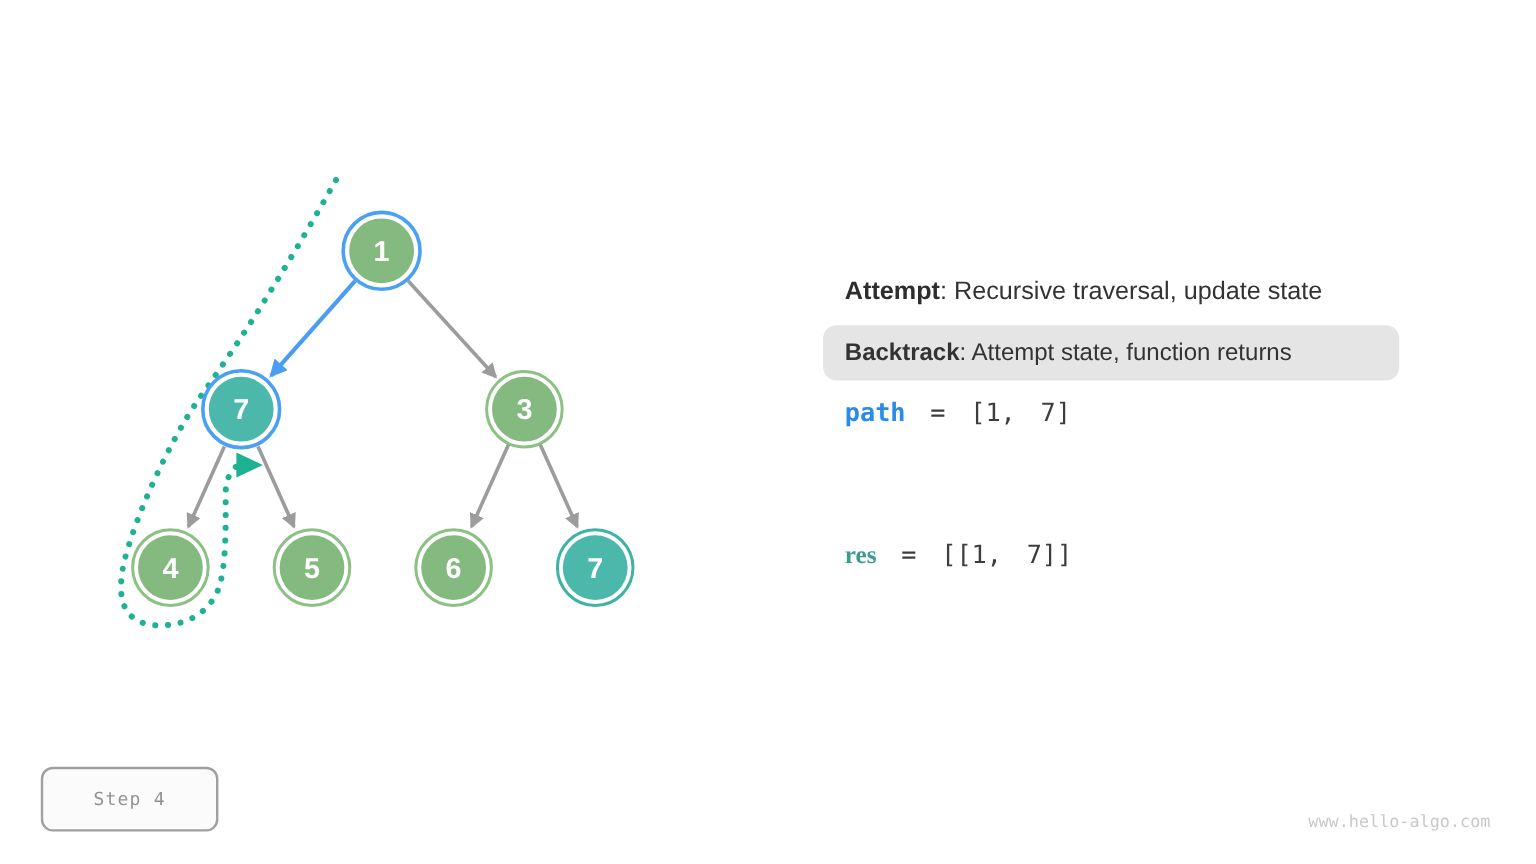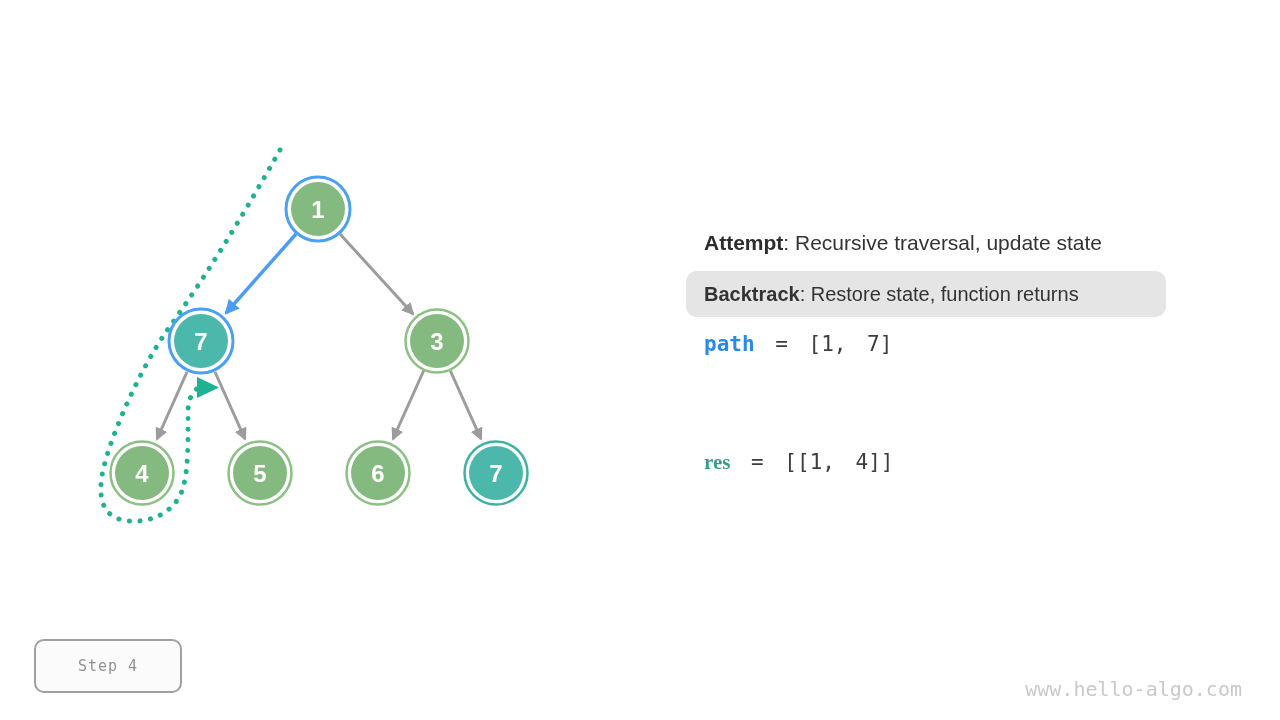--- a/index.html
+++ b/index.html
@@ -73,21 +73,21 @@
     border-radius:10px;
     display:flex;align-items:center;justify-content:center;
     font-family:"DejaVu Sans Mono","Liberation Mono",monospace;
     font-size:15px;font-weight:normal;color:var(--step-gray);
     letter-spacing:1px;
     z-index:1;
   }
   .watermark{
     position:absolute;right:38px;top:677px;
     font-family:"DejaVu Sans Mono","Liberation Mono",monospace;
-    font-size:20px;color:var(--watermark);
+    font-size:14px;color:var(--watermark);
     z-index:1;
   }
 </style>
 </head>
 <body>
 
 <svg class="tree-svg" width="640" height="600" viewBox="0 0 640 600">
   <defs>
     <marker id="arrowGray" viewBox="0 0 10 10" refX="8.5" refY="5" markerWidth="4.2" markerHeight="4.2" orient="auto-start-reverse">
       <path d="M0,0 L10,5 L0,10 z" fill="#9c9c9c"></path>
@@ -155,27 +155,27 @@
     <text class="node-label" x="496" y="481.5" text-anchor="middle">7</text>
   </g>
 </svg>
 
 <div class="legend-line attempt-line panel">
   <b>Attempt</b><span>: Recursive traversal, update state</span>
 </div>
 
 <div class="backtrack-box">
   <div class="legend-inner">
-    <b>Backtrack</b><span>: Restore state, function returns</span>
+    <b>Backtrack</b><span>: Attempt state, function returns</span>
   </div>
 </div>
 
 <div class="code-line path-line panel">
   <span class="kw kw-path">path</span><span> = [1, 7]</span>
 </div>
 
 <div class="code-line res-line panel">
-  <span class="kw kw-res">res</span><span> = [[1, 4]]</span>
+  <span class="kw kw-res">res</span><span> = [[1, 7]]</span>
 </div>
 
 <div class="step-box">Step 4</div>
 
 <div class="watermark">www.hello-algo.com</div>
 
 </body></html>

